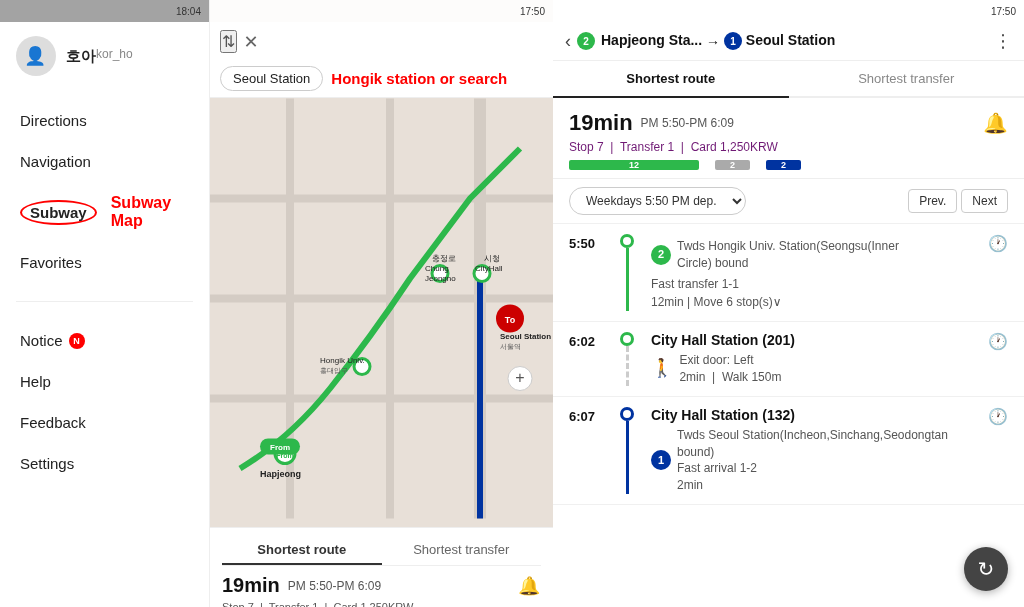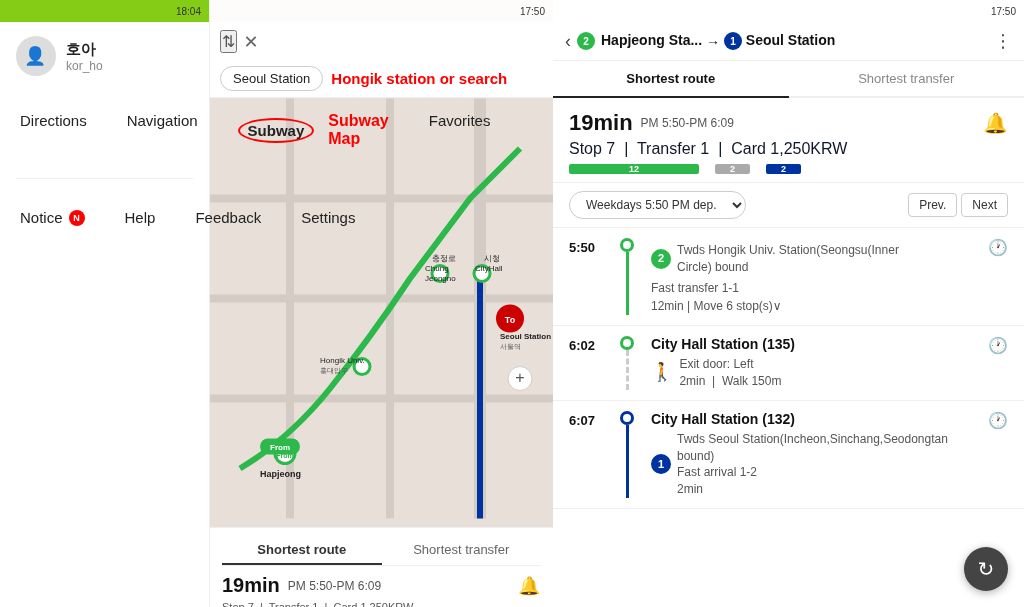--- a/index.html
+++ b/index.html
@@ -10,21 +10,21 @@
       width: 210px;
       height: 607px;
       background: #fff;
       border-right: 1px solid #eee;
       display: flex;
       flex-direction: column;
       position: relative;
       z-index: 10;
     }
     .status-bar-left {
-      background: #84cc16;
+      background: #a3a3a3;
       height: 22px;
       display: flex;
       align-items: center;
       padding: 0 8px;
       font-size: 10px;
       color: #333;
       justify-content: flex-end;
     }
     .user-profile {
       display: flex;
@@ -33,24 +33,24 @@
       gap: 10px;
     }
     .avatar-circle {
       width: 40px;
       height: 40px;
       border-radius: 50%;
       background: #ddd;
       display: flex; align-items: center; justify-content: center;
       color: #999; font-size: 18px;
     }
-    .user-info { display: flex; flex-direction: column; }
+    .user-info { display: flex; flex-direction: row; }
     .user-name { font-size: 15px; font-weight: bold; color: #222; }
     .user-id { font-size: 12px; color: #888; }
-    .nav-items { display: flex; flex-direction: row; padding: 10px 0; }
+    .nav-items { display: flex; flex-direction: column; padding: 10px 0; }
     .nav-item {
       padding: 12px 20px;
       font-size: 15px;
       color: #222;
       cursor: pointer;
       position: relative;
     }
     .nav-item-subway {
       display: flex;
       align-items: center;
@@ -274,21 +274,21 @@
       border-bottom: 1px solid #eee;
     }
     .detail-time-row {
       display: flex;
       align-items: center;
       gap: 8px;
     }
     .detail-time-big { font-size: 22px; font-weight: bold; color: #111; }
     .detail-time-range { font-size: 12px; color: #555; }
     .detail-bell { margin-left: auto; font-size: 20px; color: #aaa; cursor: pointer; }
-    .detail-stop-row { font-size: 16px; color: #0f172a; margin-top: 4px; }
+    .detail-stop-row { font-size: 12px; color: #701a75; margin-top: 4px; }
     .detail-line-bar {
       display: flex;
       align-items: center;
       gap: 16px;
       margin-top: 6px;
     }
     .schedule-row {
       display: flex;
       align-items: center;
       padding: 8px 16px;
@@ -613,21 +613,21 @@
     <div class="timeline-item">
       <div class="timeline-time">
         <span>6:02</span>
       </div>
       <div class="timeline-line-col">
         <div class="timeline-dot" style="border-color:#2db84b;"></div>
         <div class="timeline-vert-line" style="background:#ccc; border-left: 3px dashed #ccc; background: none;"></div>
       </div>
       <div class="timeline-content">
         <div class="station-name-row">
-          <span>City Hall Station (135)</span>
+          <span>City Hall Station (201)</span>
         </div>
         <div class="station-detail">
           <div style="display:flex;align-items:center;gap:6px;margin-top:4px;">
             <span class="walk-icon">🚶</span>
             <span>Exit door: Left<br>2min&nbsp;&nbsp;|&nbsp;&nbsp;Walk 150m</span>
           </div>
         </div>
       </div>
       <span class="clock-icon">🕐</span>
     </div>

